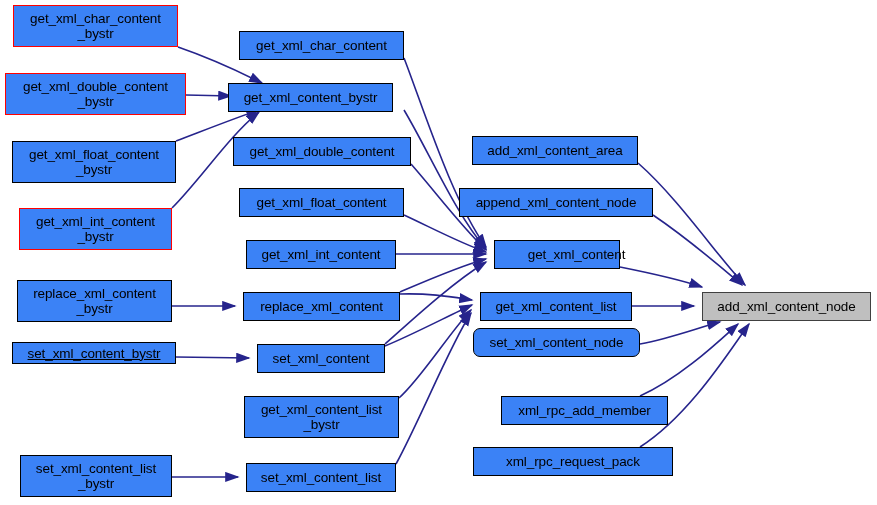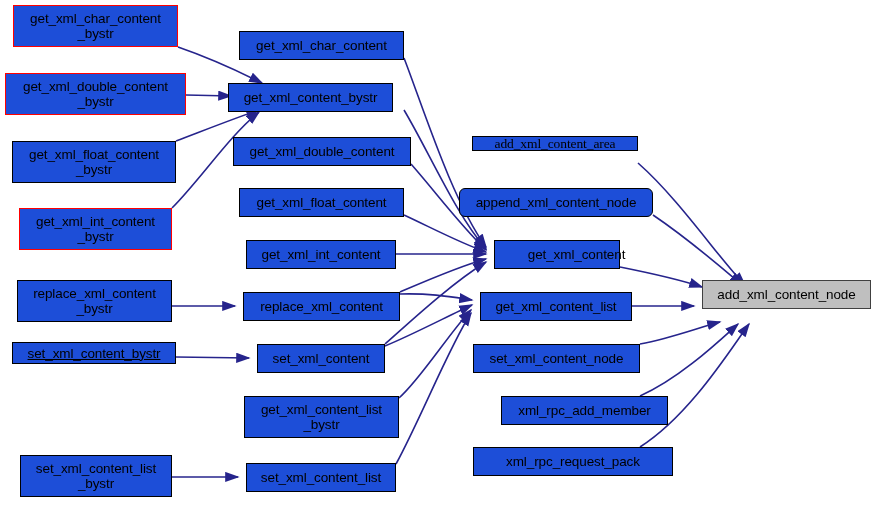--- a/index.html
+++ b/index.html
@@ -7,21 +7,21 @@
     width:877px;height:505px;overflow:hidden;
     font-family:"Liberation Sans","DejaVu Sans",sans-serif;
   }
   #graph{position:relative;width:877px;height:505px;background:#ffffff;}
   #edges{position:absolute;left:0;top:0;width:877px;height:505px;}
   .node{
     position:absolute;
     box-sizing:border-box;
     display:flex;align-items:center;justify-content:center;
     text-align:center;
-    background:#1d4ed8;
+    background:#3b82f6;
     border:1px solid #000000;
     color:#000000;
     font-size:13.5px;
     line-height:15px;
     letter-spacing:-0.1px;
     white-space:pre-line;
     z-index:2;
   }
   .node.red{border-color:#ff0000;}
   .node.focus{background:#bfbfbf;border-color:#404040;}
@@ -83,23 +83,23 @@
       <div class="node" style="left: 239px; top: 31px; width: 165px; height: 29px;">get_xml_char_content</div>
       <div class="node" style="left: 228px; top: 83px; width: 165px; height: 29px;">get_xml_content_bystr</div>
       <div class="node" style="left: 233px; top: 137px; width: 178px; height: 29px;">get_xml_double_content</div>
       <div class="node" style="left: 239px; top: 188px; width: 165px; height: 29px;">get_xml_float_content</div>
       <div class="node" style="left: 246px; top: 240px; width: 150px; height: 29px;">get_xml_int_content</div>
       <div class="node" style="left: 243px; top: 292px; width: 157px; height: 29px;">replace_xml_content</div>
       <div class="node" style="left: 257px; top: 344px; width: 128px; height: 29px;">set_xml_content</div>
       <div class="node" style="left: 244px; top: 396px; width: 155px; height: 42px;">get_xml_content_list
 _bystr</div>
       <div class="node" style="left: 246px; top: 463px; width: 150px; height: 29px;">set_xml_content_list</div>
-      <div class="node" style="left: 472px; top: 136px; width: 166px; height: 15px; font-family: Liberation Serif, serif;">add_xml_content_area</div>
-      <div class="node" style="left: 459px; top: 188px; width: 194px; height: 29px; border-radius: 6px;">append_xml_content_node</div>
+      <div class="node" style="left: 472px; top: 136px; width: 166px; height: 29px;">add_xml_content_area</div>
+      <div class="node" style="left: 459px; top: 188px; width: 194px; height: 29px;">append_xml_content_node</div>
       <div class="node" style="left: 494px; top: 240px; width: 126px; height: 29px; padding-left: 39px;">get_xml_content</div>
       <div class="node" style="left: 480px; top: 292px; width: 152px; height: 29px;">get_xml_content_list</div>
-      <div class="node" style="left: 473px; top: 344px; width: 167px; height: 29px;">set_xml_content_node</div>
+      <div class="node" style="left: 473px; top: 328px; width: 167px; height: 29px; border-radius: 7px;">set_xml_content_node</div>
       <div class="node" style="left: 473px; top: 396px; width: 167px; height: 29px; margin-left: 28px;">xml_rpc_add_member</div>
       <div class="node" style="left: 473px; top: 447px; width: 200px; height: 29px;">xml_rpc_request_pack</div>
-      <div class="node focus" style="left: 702px; top: 280px; width: 169px; height: 29px;">add_xml_content_node</div>
+      <div class="node focus" style="left: 702px; top: 292px; width: 169px; height: 29px;">add_xml_content_node</div>
     </div>
 
 </div>
 
 </body></html>

